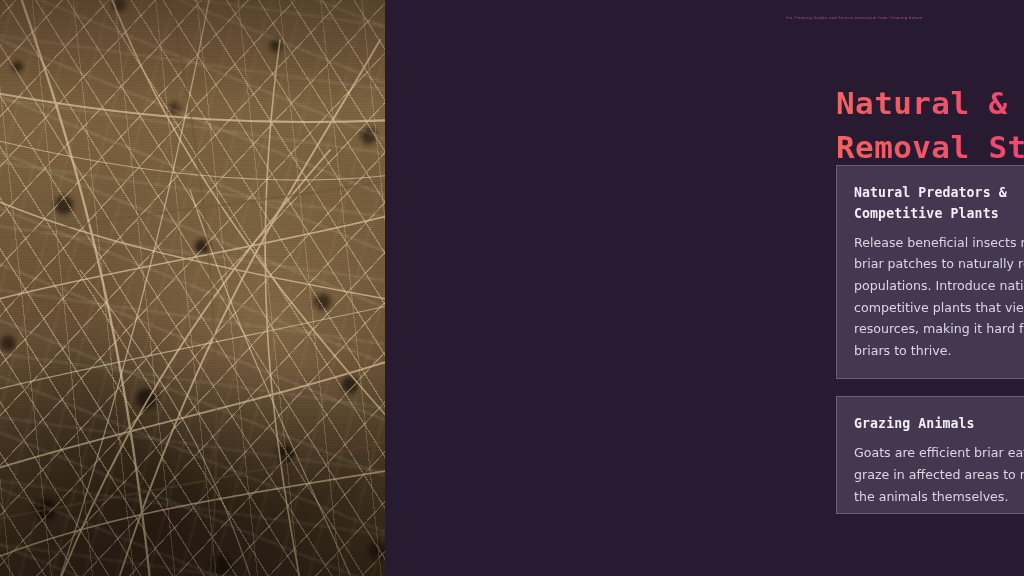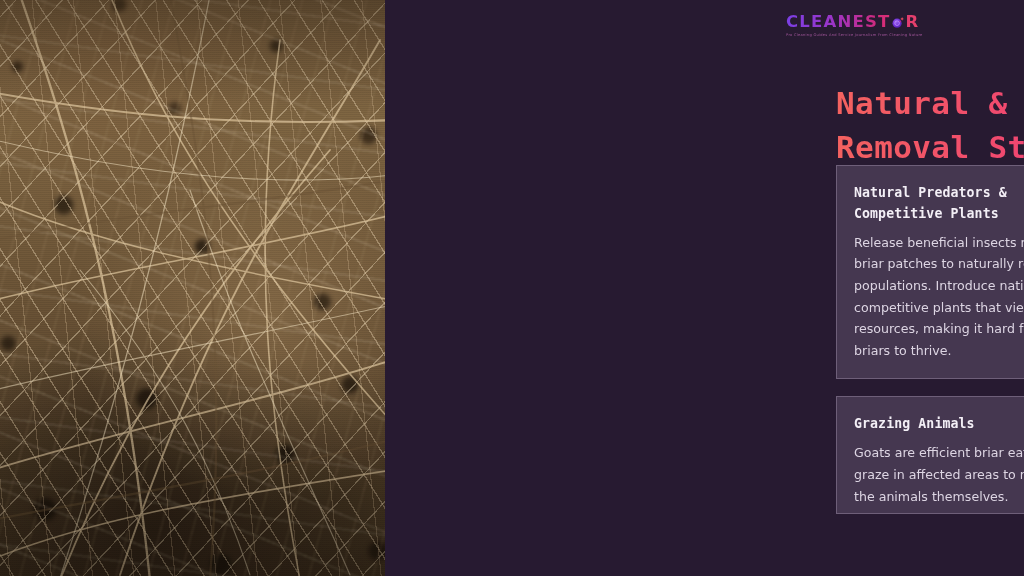--- a/index.html
+++ b/index.html
@@ -272,39 +272,20 @@
         <path d="M-8 520 C 120 495, 240 478, 392 440" stroke-width="2.2"></path>
       </g>
     </svg>
     <div class="photo-shade"></div>
     <div class="photo-grain"></div>
   </div>
 
   <div class="content">
 
     <div class="logo">
-      <div class="logo-word">
-        <span>CLEANEST</span>
-        <span class="logo-o">
-          <svg width="13" height="13" viewBox="0 0 13 13">
-            <defs>
-              <radialGradient id="og" cx="40%" cy="38%" r="70%">
-                <stop offset="0%" stop-color="#9b63f0"></stop>
-                <stop offset="60%" stop-color="#6f2fd6"></stop>
-                <stop offset="100%" stop-color="#4b1ba0"></stop>
-              </radialGradient>
-            </defs>
-            <circle cx="6.1" cy="7.2" r="4.6" fill="url(#og)"></circle>
-            <circle cx="6.1" cy="7.2" r="2.3" fill="none" stroke="#c79bff" stroke-width="0.8" opacity="0.85"></circle>
-            <path d="M11.1 1.1 l0.55 1.25 1.25 0.55 -1.25 0.55 -0.55 1.25 -0.55 -1.25 -1.25 -0.55 1.25 -0.55z" fill="#ef4d63"></path>
-            <path d="M9.2 4.4 l0.3 0.7 0.7 0.3 -0.7 0.3 -0.3 0.7 -0.3 -0.7 -0.7 -0.3 0.7 -0.3z" fill="#d22a7a"></path>
-          </svg>
-        </span>
-        <span>R</span>
-      </div>
       <div class="logo-tag">Pro Cleaning Guides And Service Journalism From Cleaning Nature</div>
     </div>
 
     <h1 class="heading">
       <span>Natural &amp; Eco-Friendly</span><br>
       <span>Removal Strategies</span>
     </h1>
 
     <div class="cards">
       <div class="card-row">

